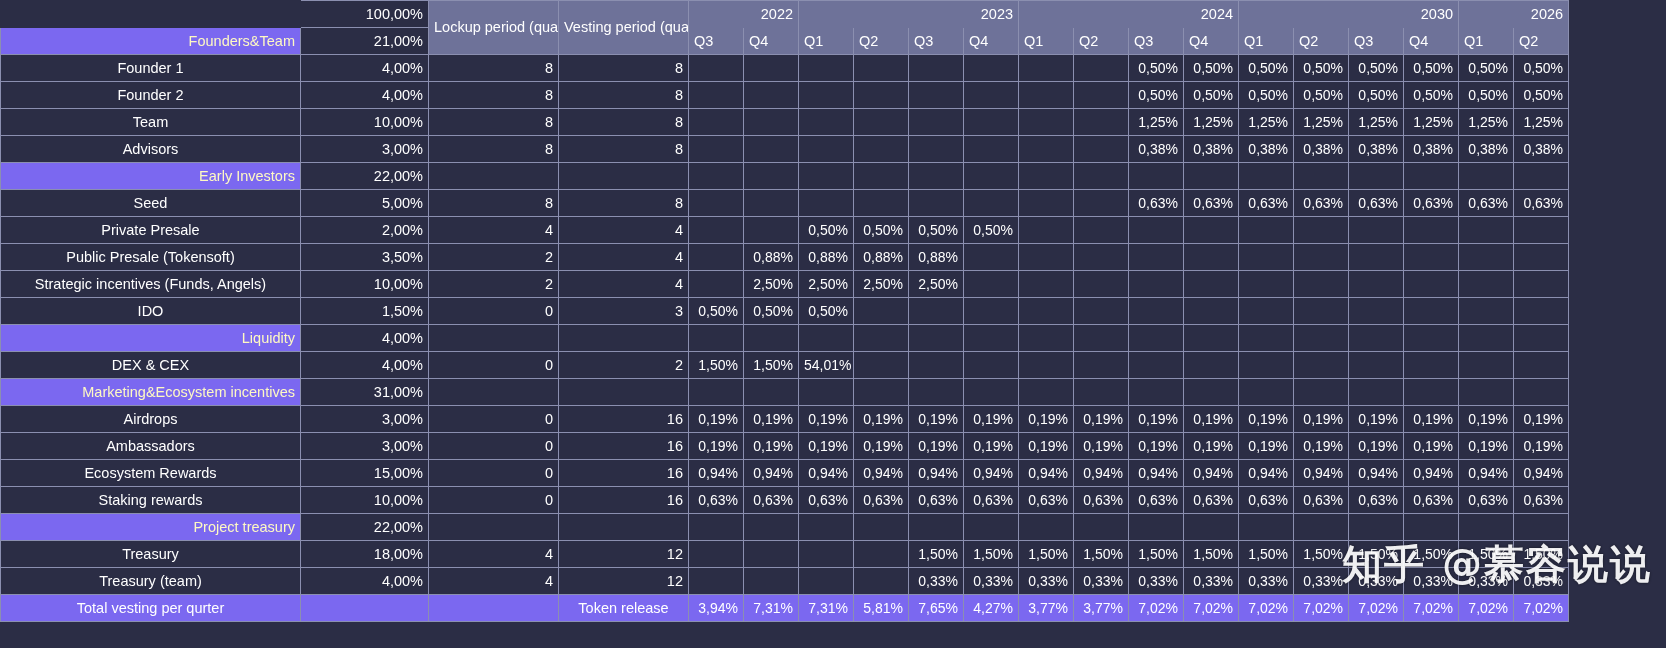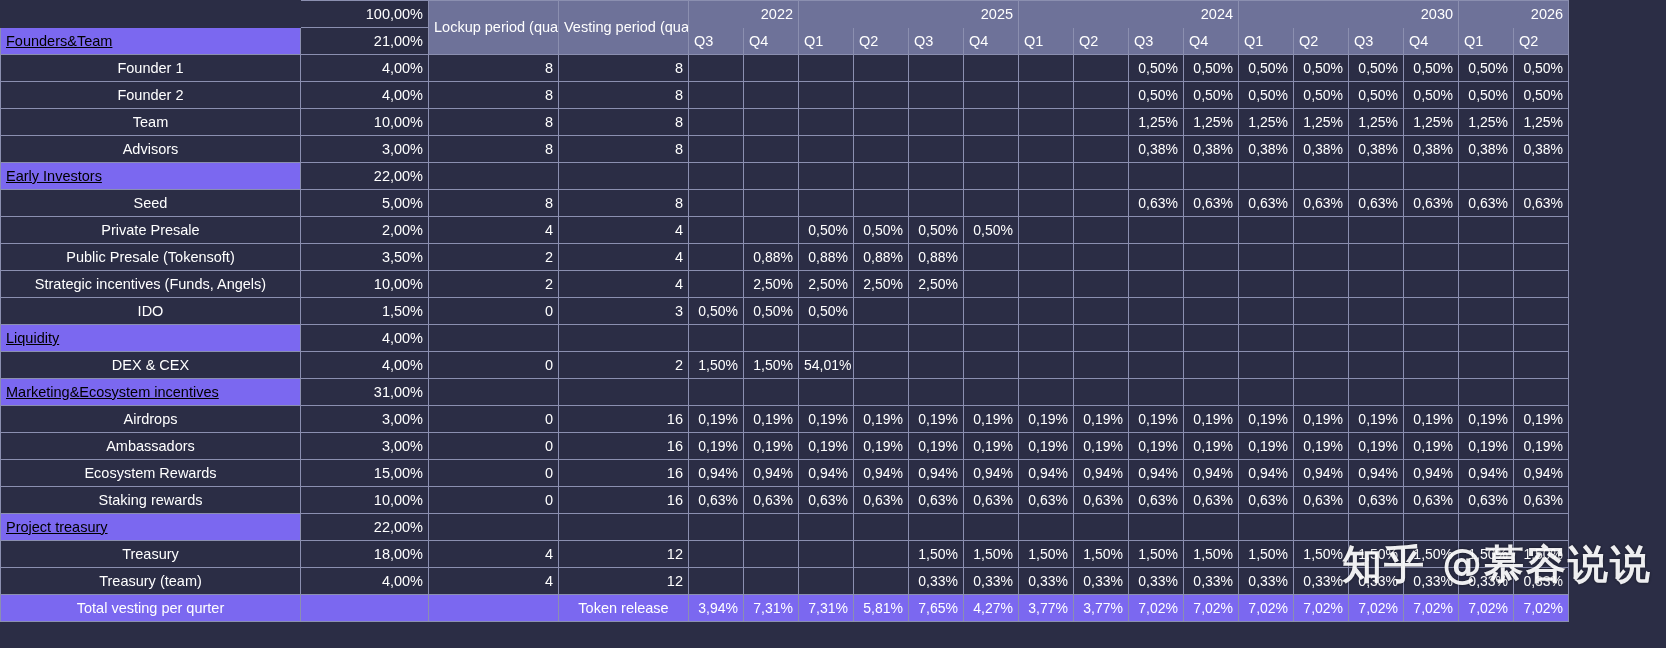--- a/index.html
+++ b/index.html
@@ -26,21 +26,21 @@
     font-weight:normal;
     white-space:nowrap;
     overflow:hidden;
   }
   .hdr-left{background:#6e7299 !important;color:#ffffff;font-weight:bold;text-align:left;vertical-align:middle;}
   .blank-hdr{background:#2b2d45 !important;border-color:#2b2d45 !important;}
   .yr{background:#6e7299 !important;color:#fff;font-weight:bold;text-align:right;border-bottom:none !important;}
   .qt{background:#6e7299 !important;color:#fff;font-weight:bold;border-top:none !important;}
 
   
-  .cat{background:#7b68f0 !important;color:#000000;font-weight:bold;text-align:left;text-decoration:underline;}
+  .cat{background:#7b68f0 !important;color:#fef9c3;font-weight:bold;text-align:right;}
   .total{background:#7b68f0 !important;color:#ffffff;font-weight:bold;}
 
   .name{text-align:center;}
   .pct{text-align:right;}
   .num{text-align:right;}
   .q{text-align:right;font-size:14px;}
 
   
   col.c-name{width:300px;}
   col.c-pct{width:128px;}
@@ -89,21 +89,21 @@
         <col class="c-q">
         <col class="c-q">
     </colgroup>
     <thead>
       <tr>
         <td class="blank-hdr"></td>
         <td class="pct">100,00%</td>
         <td class="hdr-left" rowspan="2">Lockup period (quarters)</td>
         <td class="hdr-left" rowspan="2">Vesting period (quarters)</td>
         <td class="yr" colspan="2">2022</td>
-        <td class="yr" colspan="4">2025</td>
+        <td class="yr" colspan="4">2023</td>
         <td class="yr" colspan="4">2024</td>
         <td class="yr" colspan="4">2030</td>
         <td class="yr" colspan="2">2026</td>
       </tr>
       <tr id="quarter-header-row">
         <td class="cat">Founders&amp;Team</td>
         <td class="pct">21,00%</td>
       <td class="qt">Q3</td>
           <td class="qt">Q4</td>
           <td class="qt">Q1</td>

